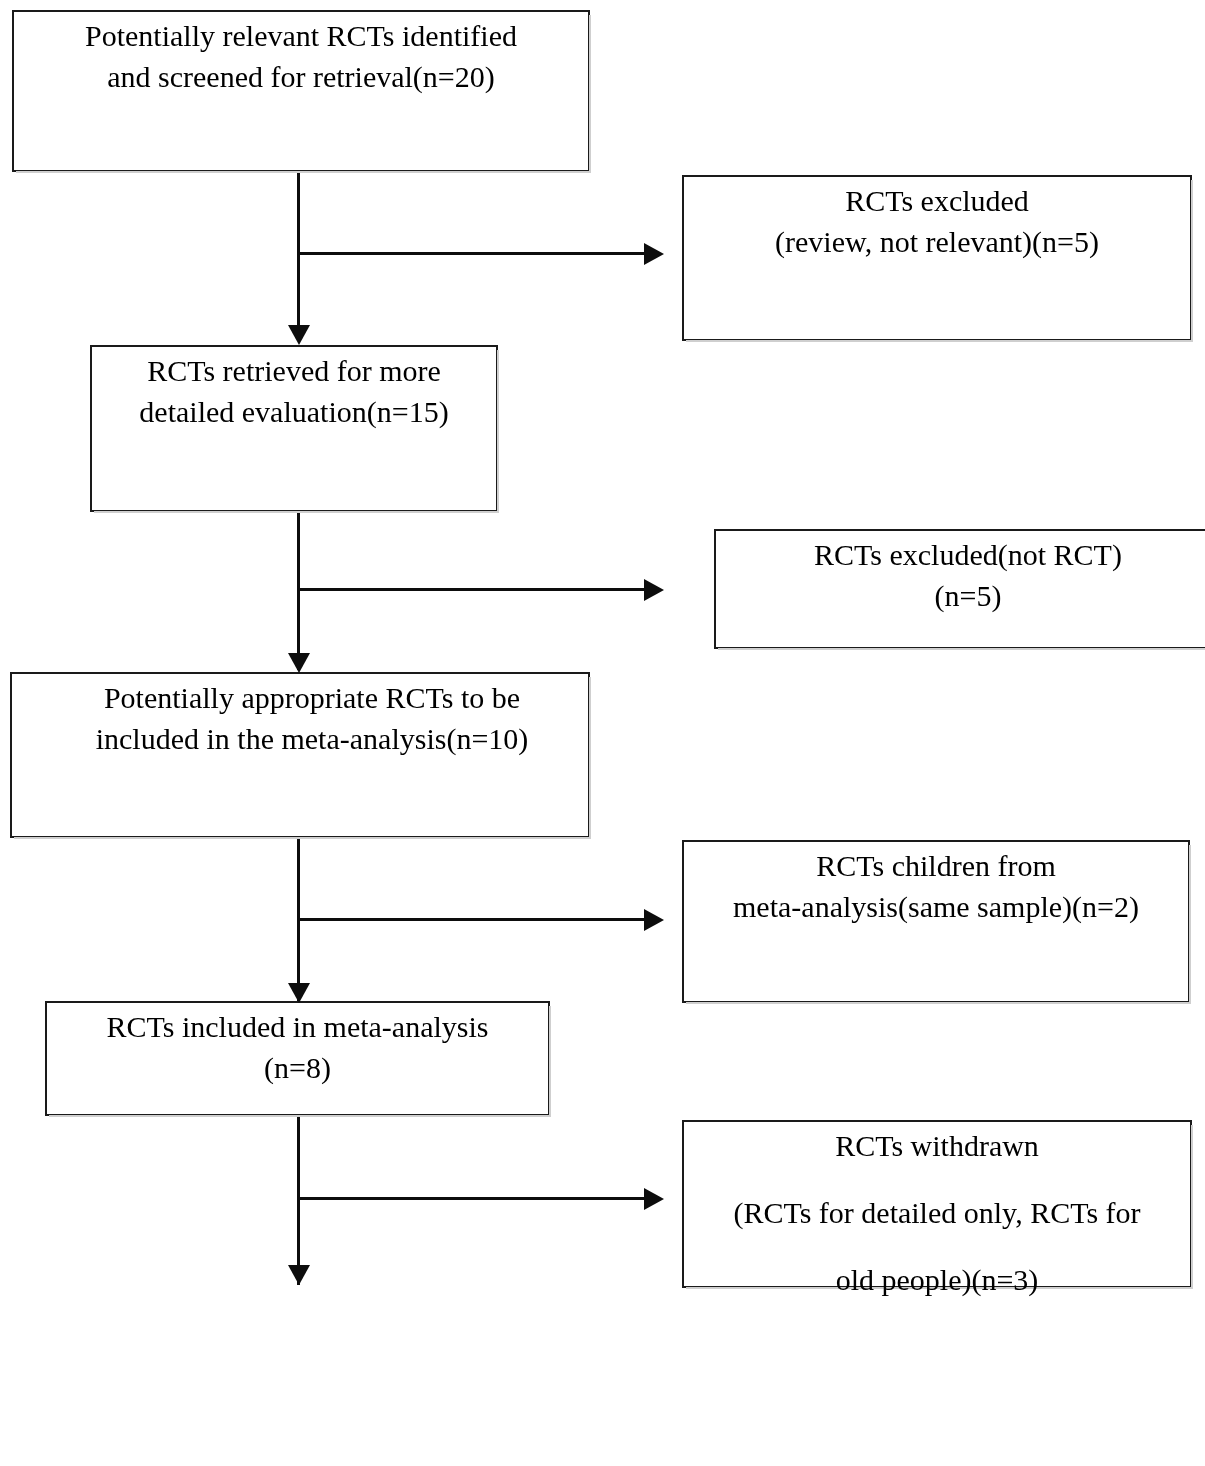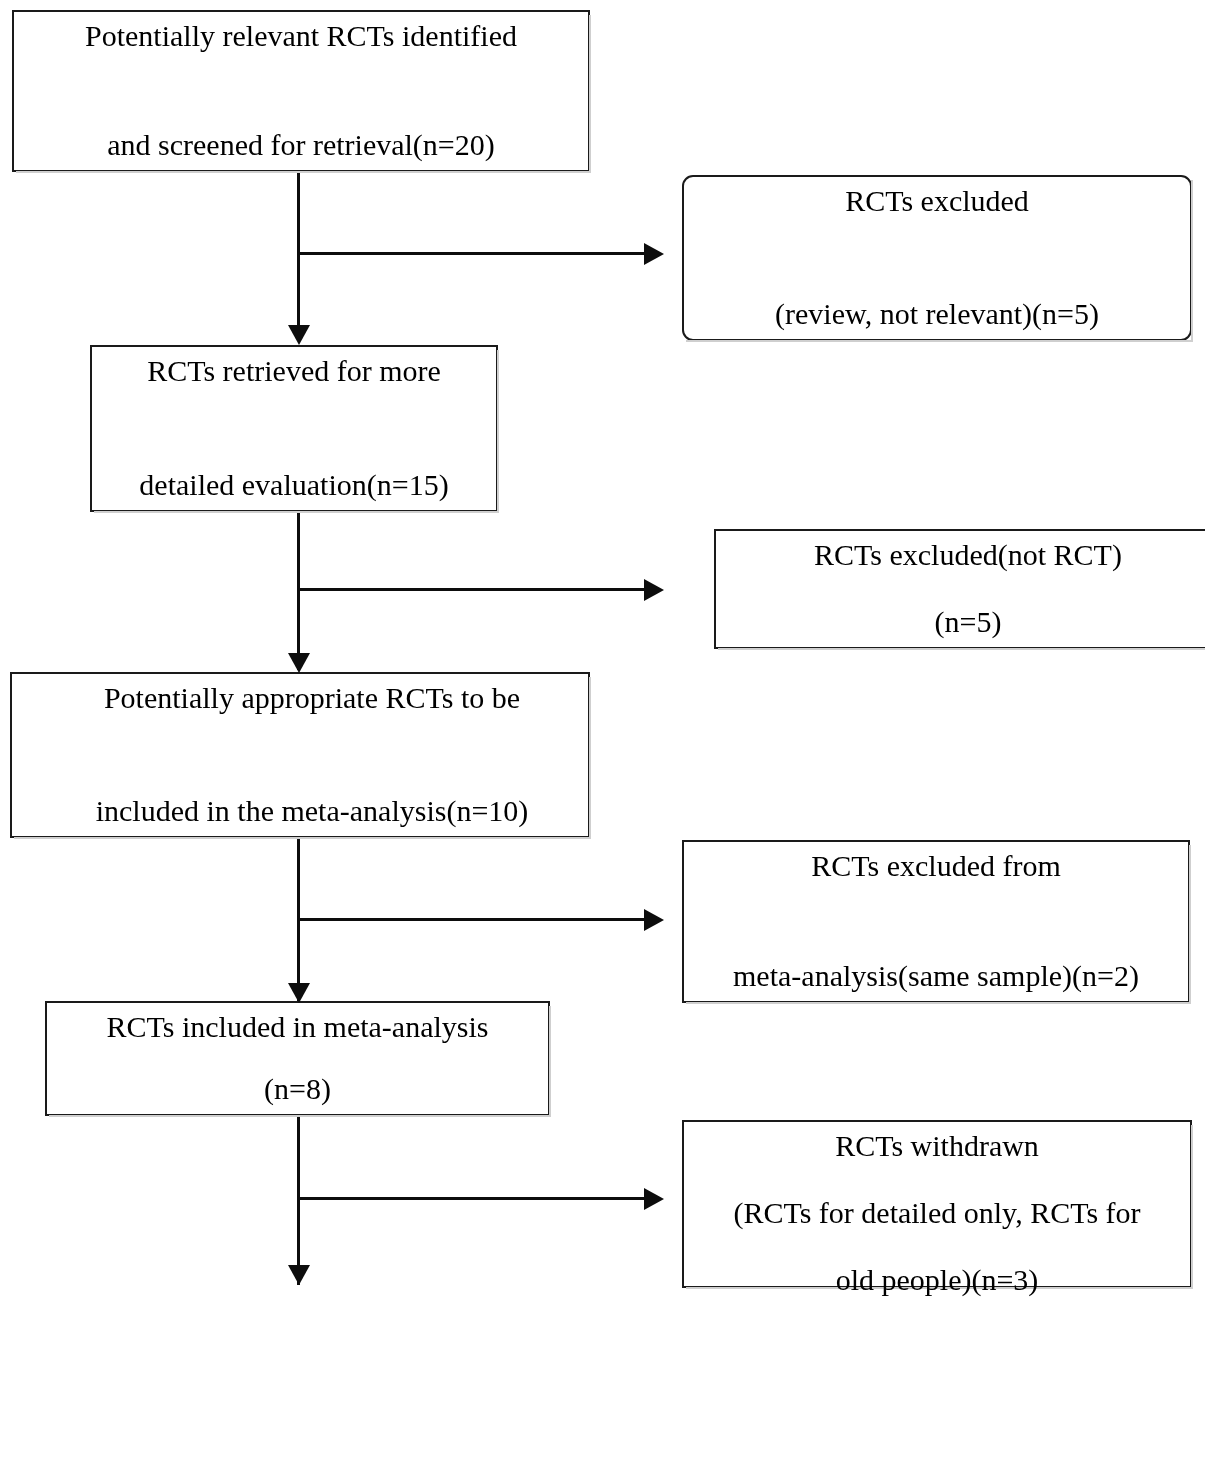--- a/index.html
+++ b/index.html
@@ -16,21 +16,21 @@
     overflow: hidden;
   }
   .node {
     position: absolute;
     box-sizing: border-box;
     border: 2px solid #1a1a1a;
     background: #ffffff;
     display: flex;
     flex-direction: column;
     align-items: center;
-    justify-content: space-between;
+    justify-content: flex-start;
     text-align: center;
     color: #000000;
     font-size: 30px;
     line-height: 1.36;
     padding: 4px 6px;
     z-index: 2;
   }
   .node .ln {
     display: block;
     white-space: nowrap;
@@ -98,42 +98,42 @@
   <div class="conn v-line" style="left:297px; top:1117px; height:168px;"></div>
   <div class="arrow-down" style="left:288px; top:1265px;"></div>
   <div class="conn h-line" style="left:297px; top:1197px; width:348px;"></div>
   <div class="arrow-right" style="left:644px; top:1188px;"></div>
 
   <div class="node" style="left:12px; top:10px; width:578px; height:162px;">
     <span class="ln">Potentially relevant RCTs identified</span>
     <span class="ln">and screened for retrieval(n=20)</span>
   </div>
 
-  <div class="node" style="left:682px; top:175px; width:510px; height:166px;border-radius:11px;">
+  <div class="node" style="left:682px; top:175px; width:510px; height:166px;">
     <span class="ln">RCTs excluded</span>
     <span class="ln">(review, not relevant)(n=5)</span>
   </div>
 
-  <div class="node" style="left:90px; top:345px; width:408px; height:167px;gap:16px;">
+  <div class="node" style="left:90px; top:345px; width:408px; height:167px;">
     <span class="ln">RCTs retrieved for more</span>
     <span class="ln">detailed evaluation(n=15)</span>
   </div>
 
   <div class="node" style="left:682px; top:529px; width:508px; height:120px;margin-left:32px;">
     <span class="ln">RCTs excluded(not RCT)</span>
     <span class="ln">(n=5)</span>
   </div>
 
   <div class="node" style="left:10px; top:672px; width:580px; height:166px;padding-left:30px;">
     <span class="ln">Potentially appropriate RCTs to be</span>
     <span class="ln">included in the meta-analysis(n=10)</span>
   </div>
 
   <div class="node" style="left:682px; top:840px; width:508px; height:163px;">
-    <span class="ln">RCTs excluded from</span>
+    <span class="ln">RCTs children from</span>
     <span class="ln">meta-analysis(same sample)(n=2)</span>
   </div>
 
   <div class="node" style="left:45px; top:1001px; width:505px; height:115px;">
     <span class="ln">RCTs included in meta-analysis</span>
     <span class="ln">(n=8)</span>
   </div>
 
   <div class="node tight" style="left:682px; top:1120px; width:510px; height:168px;">
     <span class="ln">RCTs withdrawn</span>

